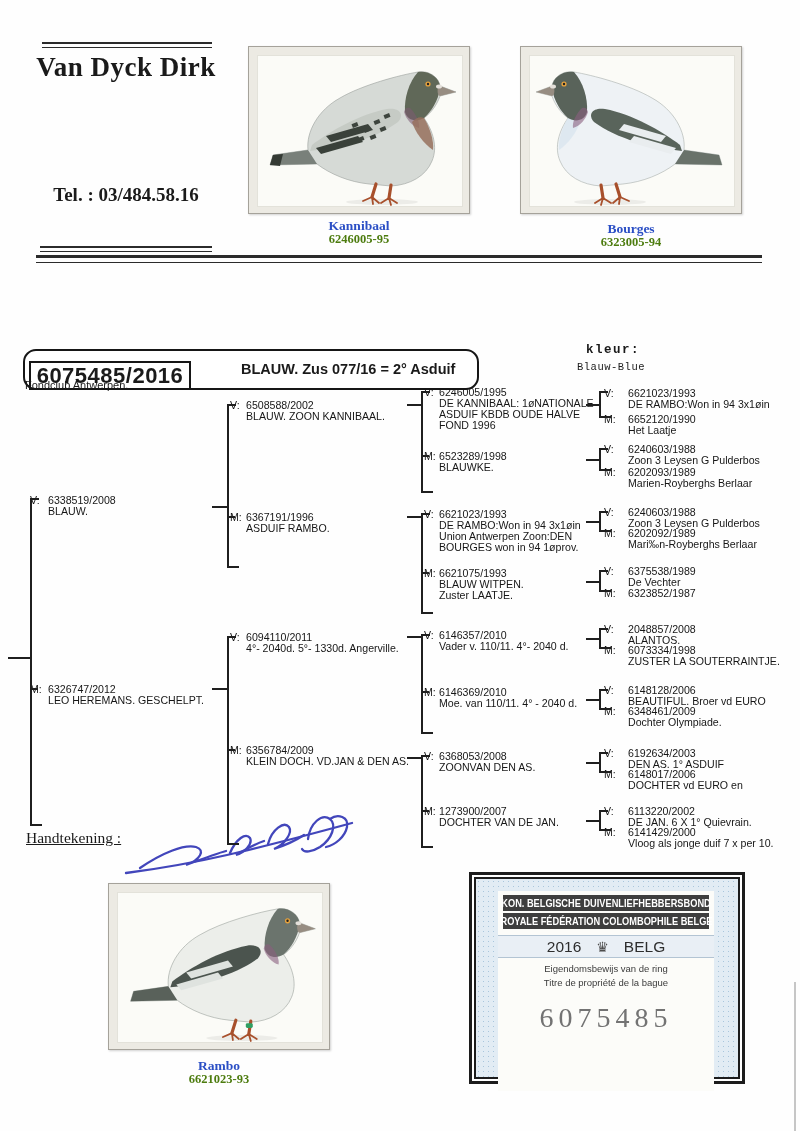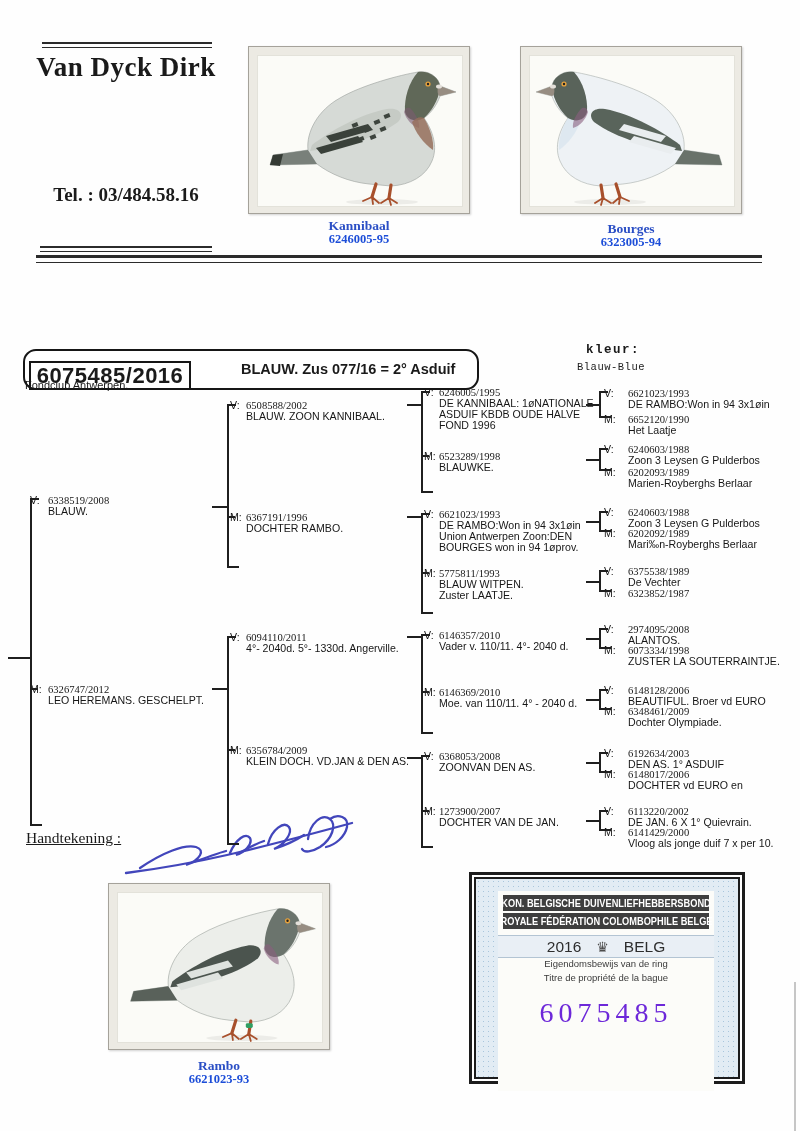--- a/index.html
+++ b/index.html
@@ -20,38 +20,38 @@
   .owner-phone{position:absolute;left:24px;top:184px;width:204px;text-align:center;
                font-size:19px;font-weight:bold;}
 
   
   .photo{position:absolute;background:#eceae3;border:1px solid #a5a29a;padding:8px;
          box-shadow:1px 1px 2px rgba(0,0,0,.18);}
   .ph-in{width:100%;height:100%;background:#fbfbf7;border:1px solid #e3e2da;overflow:hidden;}
   .ph-in svg{display:block;width:100%;height:100%;}
   .cap{position:absolute;width:222px;text-align:center;font-family:"Liberation Serif",serif;font-weight:bold;}
   .cap.nm{color:#2b4fc5;font-size:13.5px;}
-  .cap.rg{color:#1d4ed8;font-size:12.5px;}
+  .cap.rg{color:#4d7c0f;font-size:12.5px;}
 
   
   .hdr-box{position:absolute;left:23px;top:349px;width:452px;height:37px;
            border:2.6px solid #161616;border-radius:13px;background:#fff;}
   .hdr-num{position:absolute;left:4px;top:10px;width:158px;height:25px;border:2.6px solid #161616;
            display:flex;align-items:center;justify-content:center;
            font-size:22px;font-weight:800;letter-spacing:.5px;}
   .hdr-desc{position:absolute;left:216px;top:10px;font-size:14.5px;font-weight:bold;}
   .kl1{position:absolute;left:586px;top:343px;font-size:12.5px;font-weight:bold;letter-spacing:1.5px;}
   .kl2{position:absolute;left:577px;top:361px;font-size:10.5px;letter-spacing:.5px;}
   .club{position:absolute;left:25px;top:379px;font-size:11px;}
 
   
   .entry{position:absolute;font-size:10.6px;line-height:11px;white-space:nowrap;color:#161616;}
   .entry .tag{position:absolute;left:0;top:0;}
   .entry .bd{display:block;}
-  .entry .ring{display:block;font-family:Liberation Serif, serif;}
+  .entry .ring{display:block;}
   .entry .nm{display:block;white-space:pre-line;}
   .entry.g1 .bd{margin-left:18px;}
   .entry.g2 .bd{margin-left:16px;}
   .entry.g3 .bd{margin-left:15px;}
   .entry.g4 .bd{margin-left:24px;}
 
   .tline{position:absolute;background:#1f1f1f;}
 
   
   .sig-label{position:absolute;left:26px;top:829px;font-size:15.5px;text-decoration:underline;}
@@ -67,23 +67,23 @@
   .cert-panel{position:absolute;left:22px;top:12px;width:216px;height:200px;background:#fcfcf9;}
   .cert-bar{margin:4px 5px 0 5px;height:16px;background:#3e3e3e;color:#fff;
             display:flex;align-items:center;justify-content:center;}
   .cert-bar + .cert-bar{margin-top:2px;}
   .cert-bar .cond{display:inline-block;font-size:10.5px;font-weight:bold;white-space:nowrap;
                   transform:scaleX(.88);transform-origin:center;letter-spacing:0;}
   .cert-year{margin-top:6px;height:21px;border-top:1px solid #b3c4d3;border-bottom:1px solid #b3c4d3;
              background:#e9eff5;display:flex;align-items:center;justify-content:center;gap:15px;
              font-size:15.5px;color:#2d2d2d;}
   .cert-year .crown{font-size:14px;color:#4c4c4c;line-height:1;}
-  .cert-sub{text-align:center;font-size:9.5px;color:#3b3b3b;line-height:12.5px;}
+  .cert-sub{margin-top:5px;text-align:center;font-size:9.5px;color:#3b3b3b;line-height:12.5px;}
   .cert-sub.second{margin-top:1px;}
-  .cert-ring{margin-top:13px;text-align:center;font-size:28px;letter-spacing:5px;color:#6d28d9;
+  .cert-ring{margin-top:13px;text-align:center;font-size:28px;letter-spacing:5px;color:#737373;
              font-family:"Liberation Serif",serif;}
 
   .edge-artifact{position:absolute;left:794px;top:982px;width:2px;height:149px;background:#c6c6c6;}
 </style>
 </head>
 <body>
 
 <div class="page">
 
   <div class="rule2" style="left:42px;top:42px;width:170px;"></div>
@@ -180,21 +180,21 @@
       <span class="tag">V:</span>
       <span class="bd">
         <span class="ring">6508588/2002</span>
         <span class="nm">BLAUW. ZOON KANNIBAAL.</span>
       </span>
     </div>
   <div class="entry g2" style="left:230px;top:512px;">
       <span class="tag">M:</span>
       <span class="bd">
         <span class="ring">6367191/1996</span>
-        <span class="nm">DOCHTER RAMBO.</span>
+        <span class="nm">ASDUIF RAMBO.</span>
       </span>
     </div>
   <div class="entry g2" style="left:230px;top:632px;">
       <span class="tag">V:</span>
       <span class="bd">
         <span class="ring">6094110/2011</span>
         <span class="nm">4°- 2040d. 5°- 1330d. Angerville.</span>
       </span>
     </div>
   <div class="entry g2" style="left:230px;top:745px;">
@@ -226,21 +226,21 @@
       <span class="bd">
         <span class="ring">6621023/1993</span>
         <span class="nm">DE RAMBO:Won in 94 3x1øin
 Union Antwerpen Zoon:DEN
 BOURGES won in 94 1øprov.</span>
       </span>
     </div>
   <div class="entry g3" style="left:424px;top:568px;">
       <span class="tag">M:</span>
       <span class="bd">
-        <span class="ring">5775811/1993</span>
+        <span class="ring">6621075/1993</span>
         <span class="nm">BLAUW WITPEN.
 Zuster LAATJE.</span>
       </span>
     </div>
   <div class="entry g3" style="left:424px;top:630px;">
       <span class="tag">V:</span>
       <span class="bd">
         <span class="ring">6146357/2010</span>
         <span class="nm">Vader v. 110/11. 4°- 2040 d.</span>
       </span>
@@ -319,21 +319,21 @@
   <div class="entry g4" style="left:604px;top:588px;">
       <span class="tag">M:</span>
       <span class="bd">
         <span class="ring">6323852/1987</span>
         <span class="nm"></span>
       </span>
     </div>
   <div class="entry g4" style="left:604px;top:624px;">
       <span class="tag">V:</span>
       <span class="bd">
-        <span class="ring">2974095/2008</span>
+        <span class="ring">2048857/2008</span>
         <span class="nm">ALANTOS.</span>
       </span>
     </div>
   <div class="entry g4" style="left:604px;top:645px;">
       <span class="tag">M:</span>
       <span class="bd">
         <span class="ring">6073334/1998</span>
         <span class="nm">ZUSTER LA SOUTERRAINTJE.</span>
       </span>
     </div>

